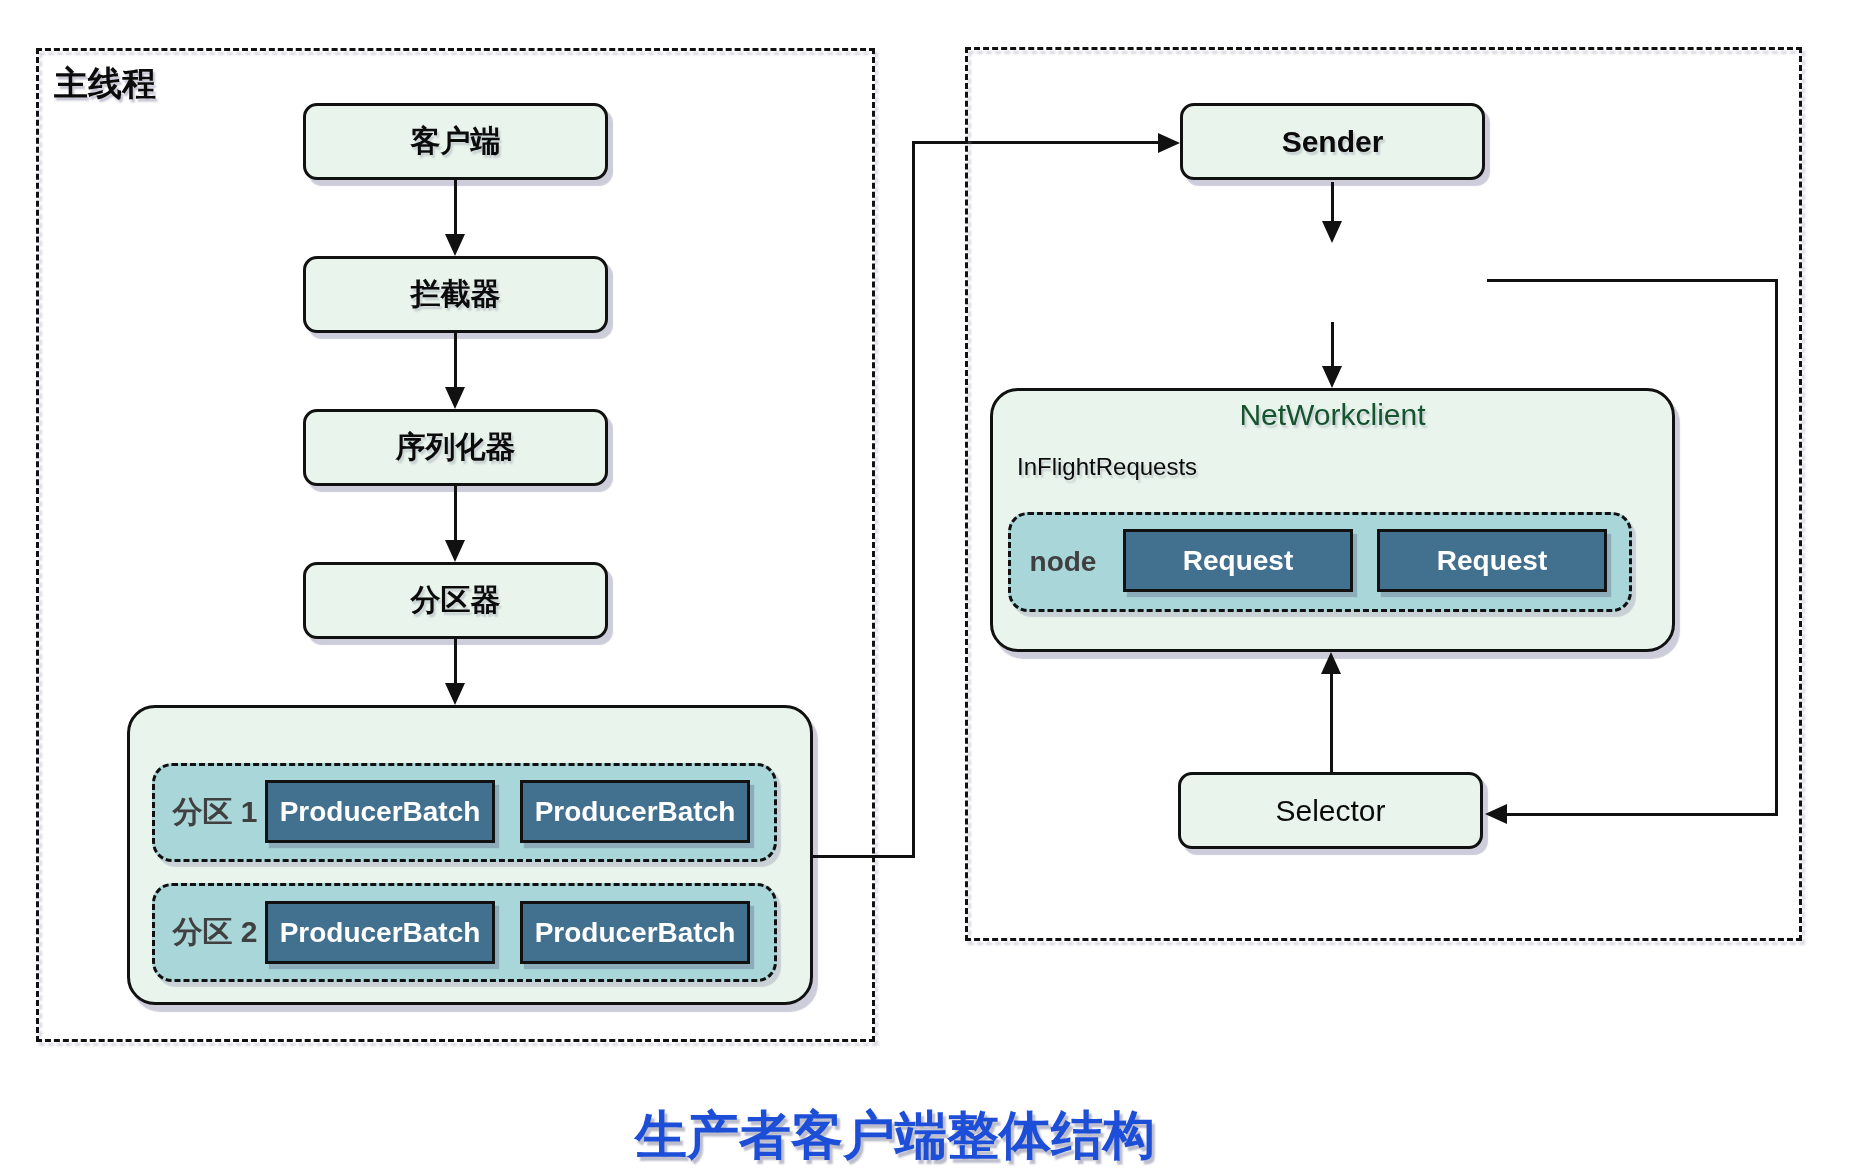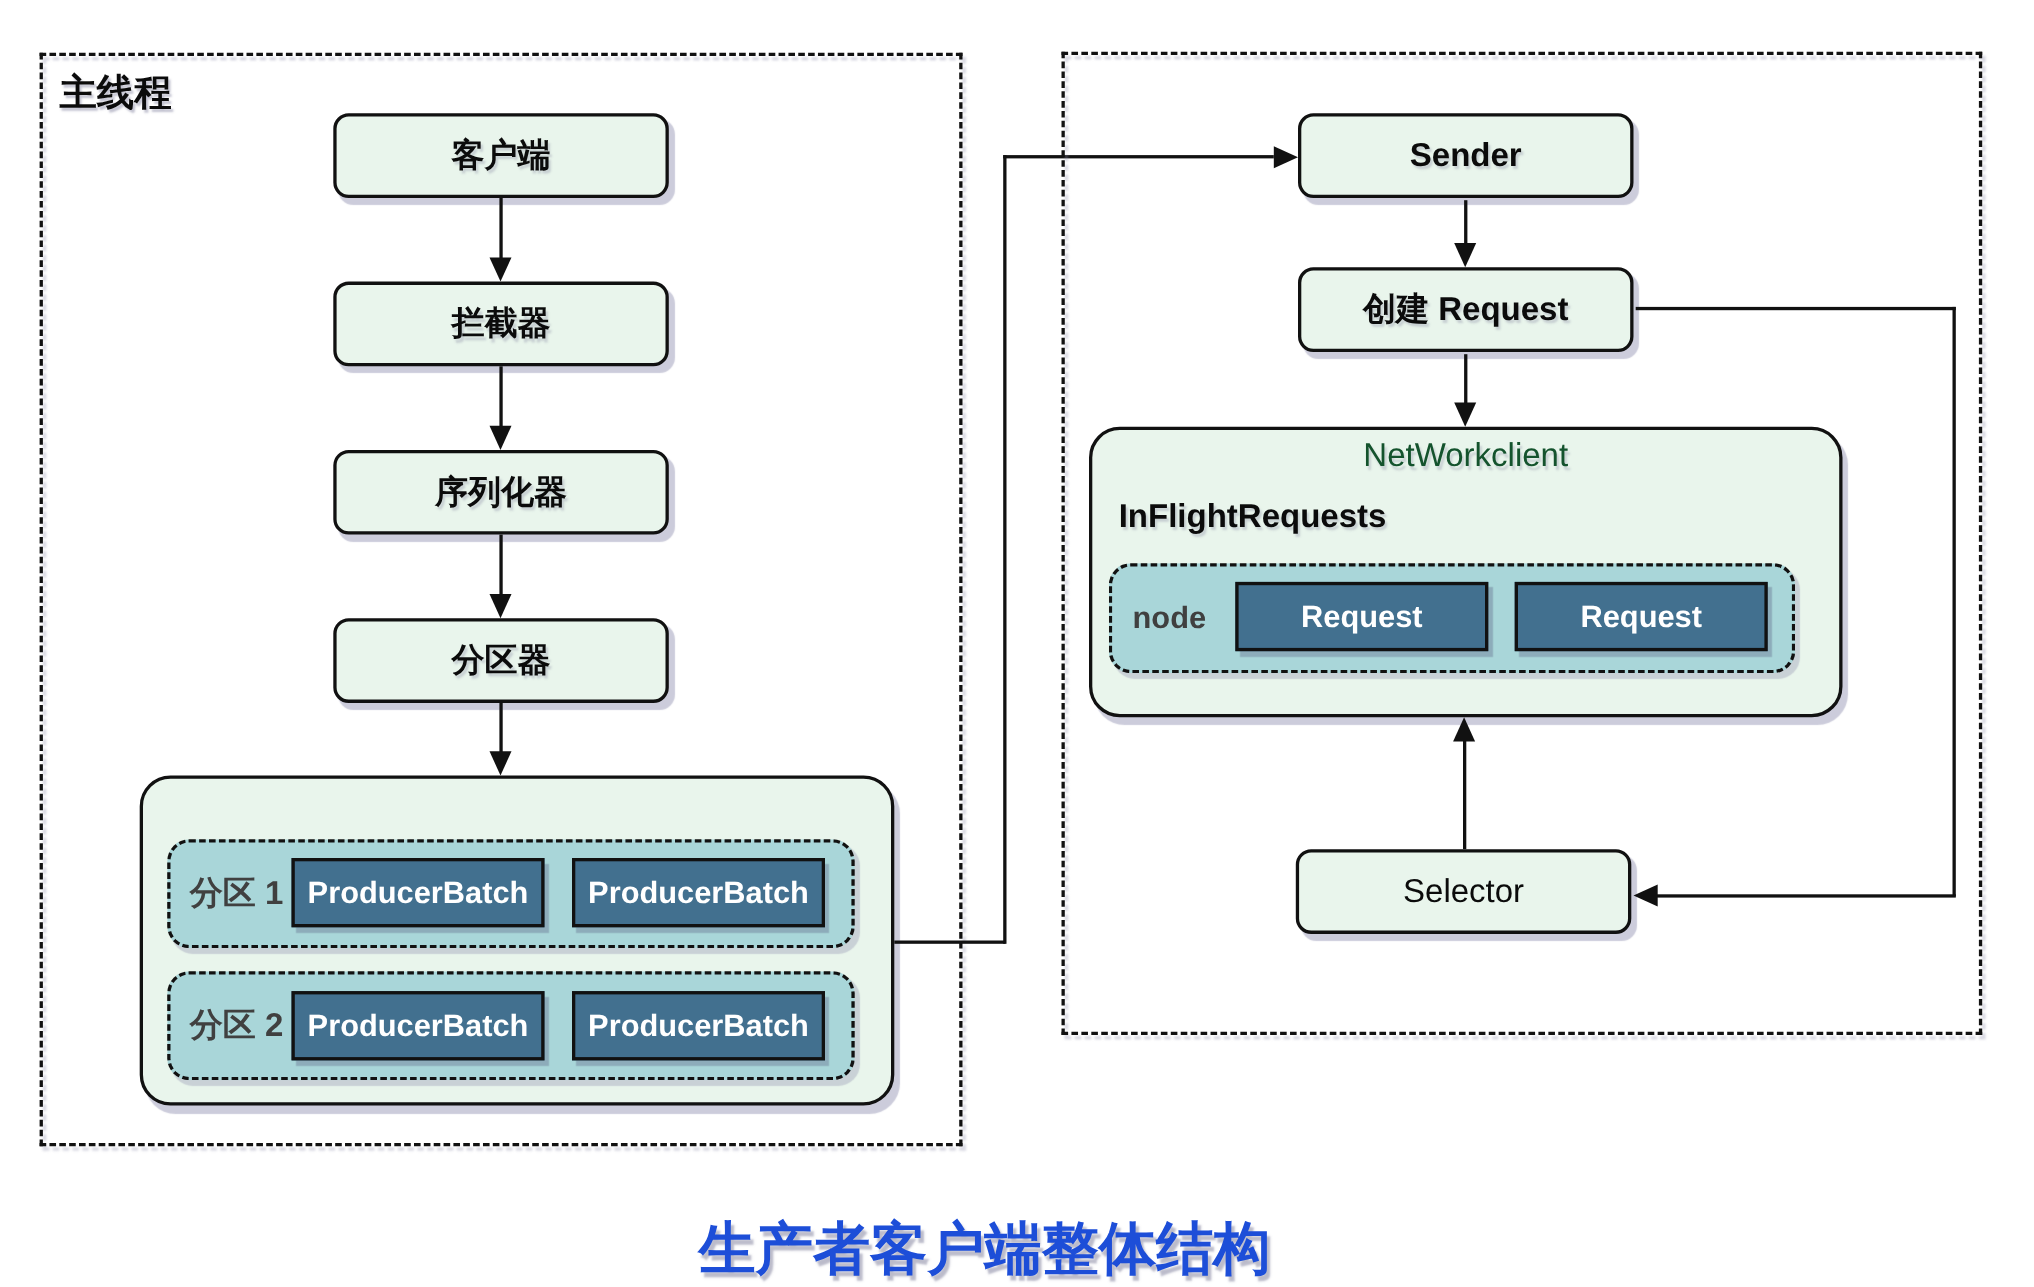--- a/index.html
+++ b/index.html
@@ -44,21 +44,21 @@
     position:absolute;background:var(--box-fill);
     border:3px solid var(--border);border-radius:28px;
     box-shadow:5px 7px 1px rgba(143,143,176,.45);
   }
   .container-title{
     position:absolute;left:0;right:0;text-align:center;
     font-size:30px;font-weight:normal;color:#14532d;
     text-shadow:2px 3px 2px rgba(120,120,150,.3);white-space:nowrap;
   }
   .side-label{
-    position:absolute;font-size:30px;font-weight:bold;color:#0b0b0b;
+    position:absolute;font-size:24px;font-weight:normal;color:#0b0b0b;
     text-shadow:2px 3px 2px rgba(120,120,150,.3);white-space:nowrap;
   }
 
   
   .teal-row{
     position:absolute;background:var(--partition-fill);
     border:3px dashed var(--border);border-radius:20px;
     box-shadow:4px 5px 1px rgba(143,143,176,.35);
   }
   .teal-row-label{
@@ -139,21 +139,20 @@
 
   <div class="thread-box" style="left:965px;top:22px;width:837px;height:894px;"></div>
 
   <div class="node-box" style="left:1180px;top:78px;">Sender</div>
 
   <div>
     <div class="vline" style="left:1331px;top:157px;height:41px;"></div>
     <div class="head down" style="left:1322px;top:196px;"></div>
   </div>
 
-  <div class="node-box" style="left:1180px;top:218px;">创建 Request</div>
 
   <div>
     <div class="vline" style="left:1331px;top:297px;height:46px;"></div>
     <div class="head down" style="left:1322px;top:341px;"></div>
   </div>
 
   <div class="big-container" style="left:990px;top:363px;width:685px;height:264px;"></div>
   <div class="container-title" style="left:990px;width:685px;top:373px;">NetWorkclient</div>
   <div class="side-label" style="left:1017px;top:428px;">InFlightRequests</div>
 

